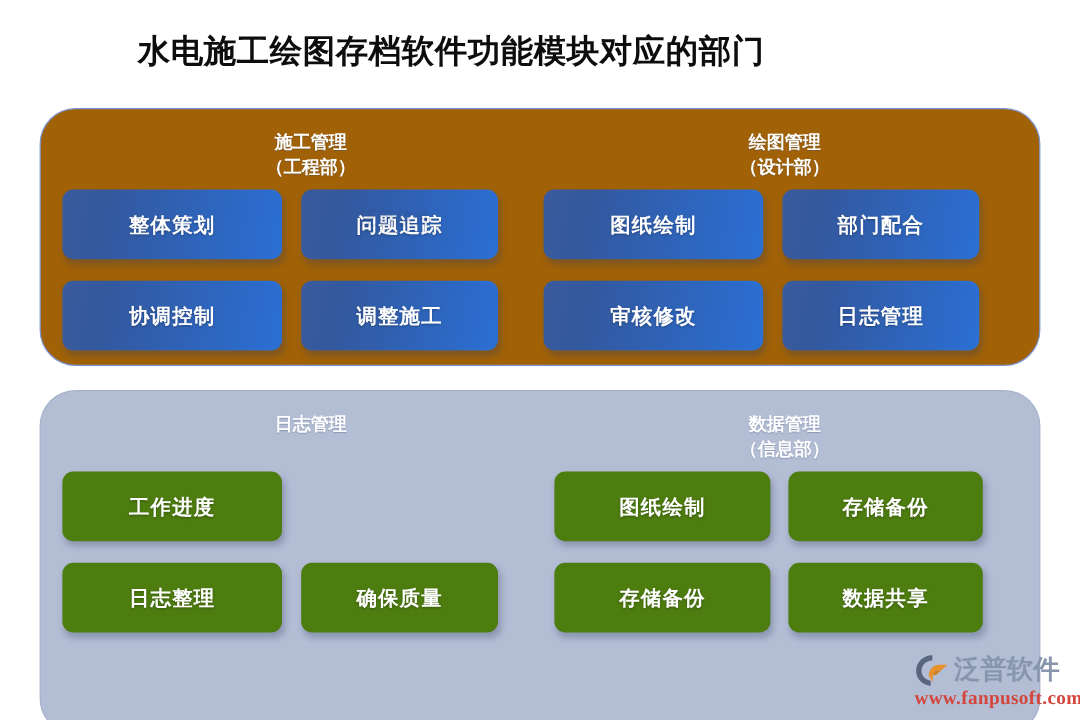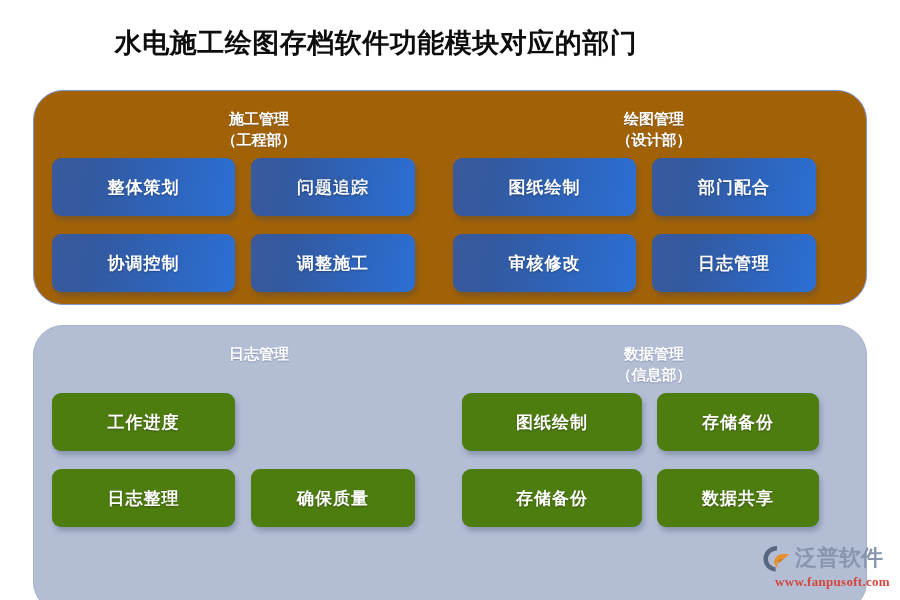--- a/index.html
+++ b/index.html
@@ -168,21 +168,21 @@
   .logo-name {
     font-size: 22px;
     font-weight: bold;
     color: #8796ad;
     letter-spacing: 0px;
     line-height: 24px;
     white-space: nowrap;
   }
   .logo-url {
     margin-top: 1px;
-    font-size: 13px;
+    font-size: 16px;
     font-weight: bold;
     color: #d4453c;
     letter-spacing: 0.3px;
     font-family: "Liberation Serif", "DejaVu Serif", serif;
     white-space: nowrap;
     text-align: right;
     width: 128px;
   }
 </style>
 </head>

